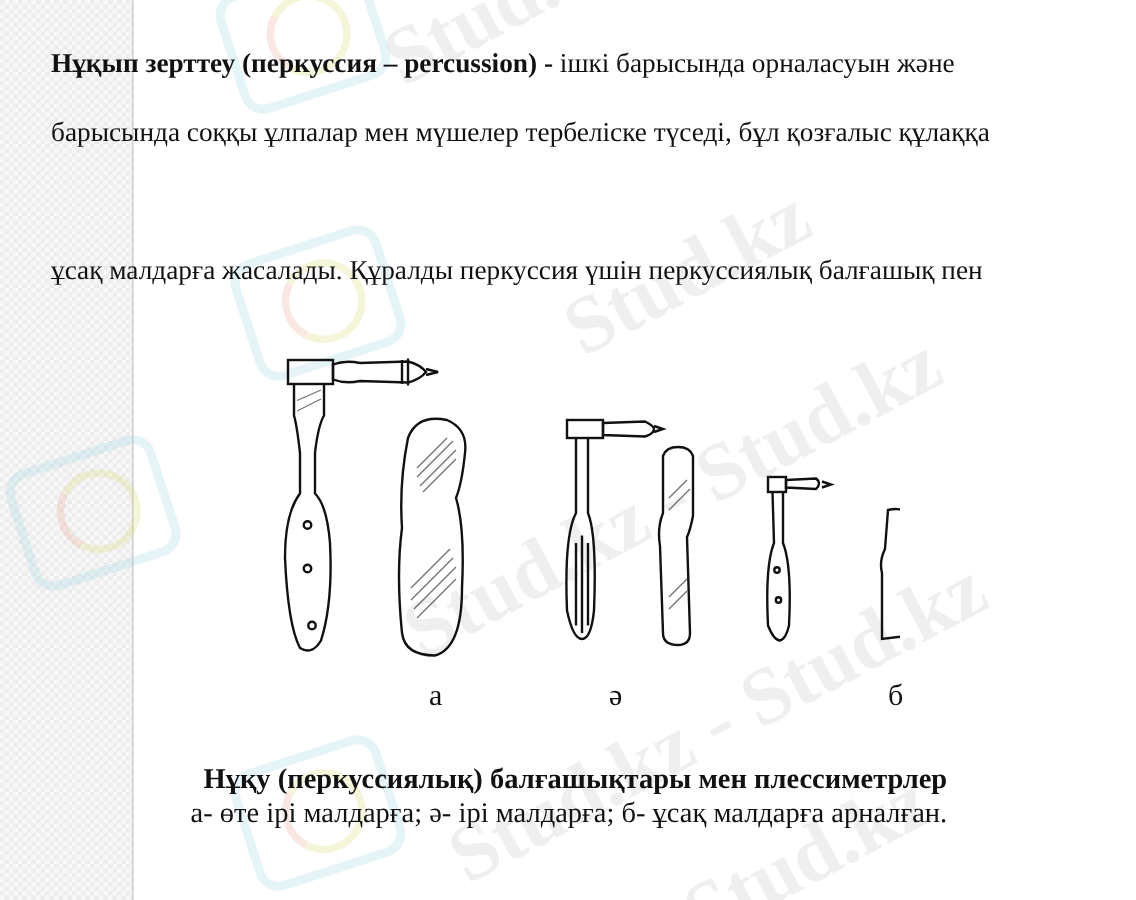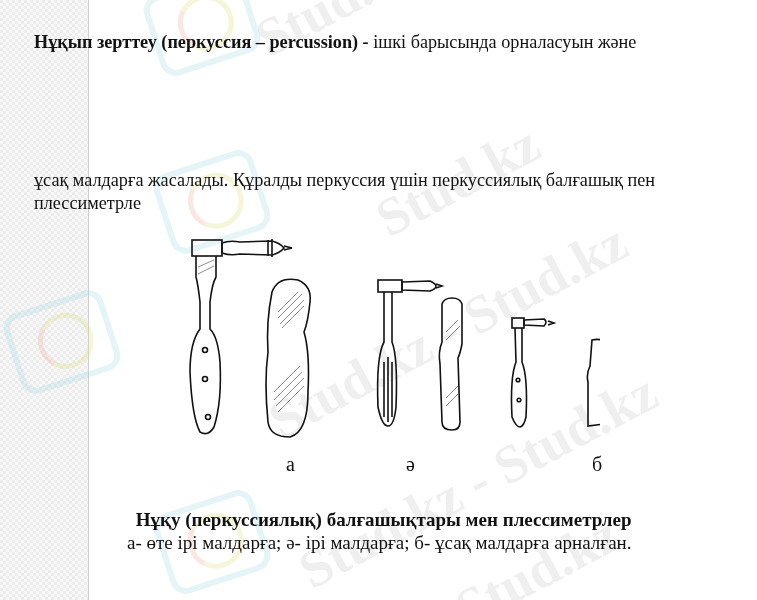--- a/index.html
+++ b/index.html
@@ -93,28 +93,27 @@
   <div class="watermark" style="left:250px; top:-30px;">Stud.kz</div>
   <div class="watermark" style="left:370px; top:150px;">Stud.kz</div>
   <div class="watermark" style="left:250px; top:300px;">Stud.kz - Stud.kz</div>
   <div class="watermark" style="left:280px; top:450px;">Stud.kz - Stud.kz</div>
   <div class="watermark" style="left:450px; top:540px;">Stud.kz</div>
 
   <div class="body-text">
     <p>
       <span class="bold">Нұқып зерттеу (перкуссия – percussion) -</span><span> ішкі барысында орналасуын және</span><br>
       <br>
-      <br>
+      <span>барысында соққы ұлпалар мен мүшелер тербеліске түседі, бұл қозғалыс құлаққа</span><br>
     </p>
     <p>
       <br>
       <br>
       <br>
       <span>ұсақ малдарға жасалады. Құралды перкуссия үшін перкуссиялық балғашық пен</span><br>
-      <span>плессиметрле</span>
     </p>
   </div>
 
   <div class="figure">
     <svg width="420" height="250" viewBox="0 0 420 250">
       <g fill="none" stroke="#111" stroke-width="1.6">
 
         <g>
           <rect x="12" y="8" width="30" height="16"></rect>
           <path d="M42 11 Q50 8 60 10 L92 9 Q100 11 104 16 Q100 21 92 23 L60 22 Q50 24 42 21 Z"></path>

